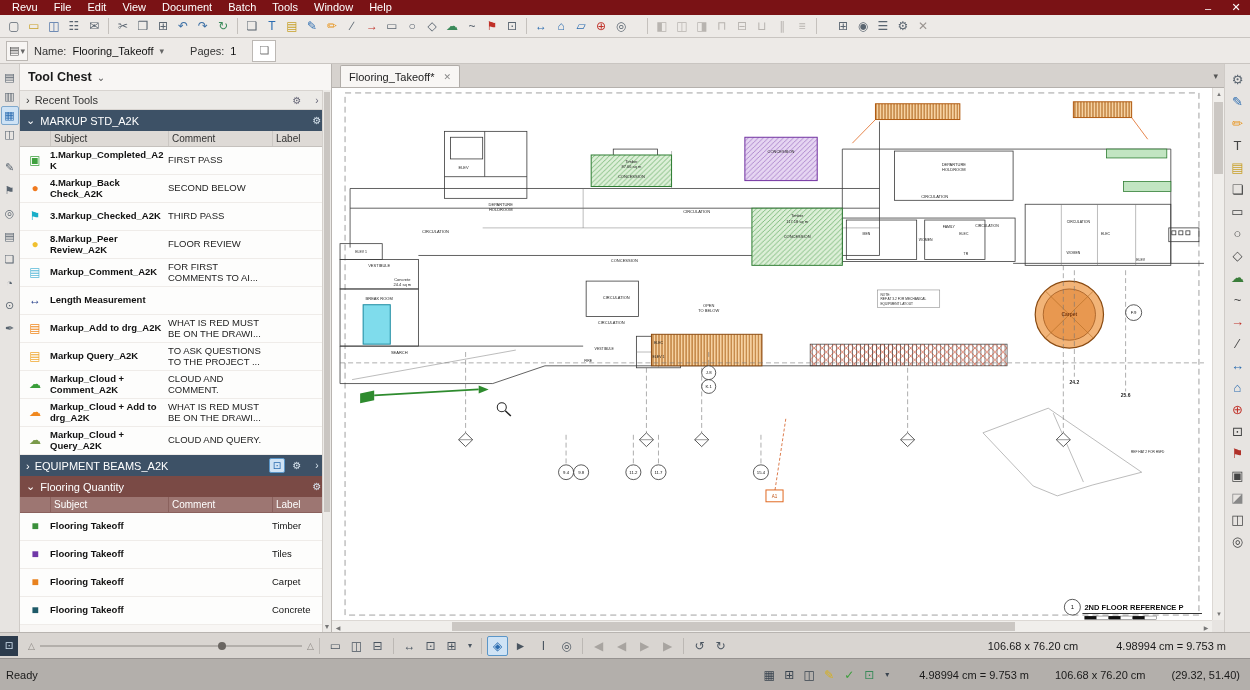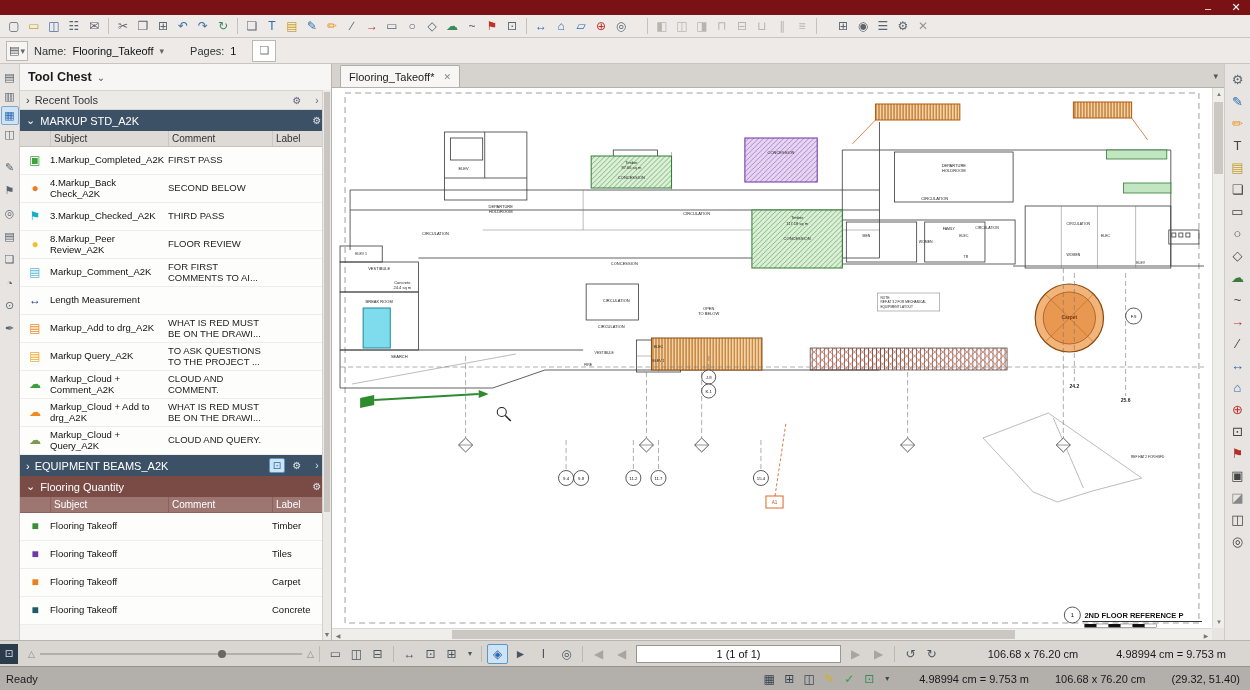--- a/index.html
+++ b/index.html
@@ -63,21 +63,21 @@
   .tc-cols { height:16px; display:grid; grid-template-columns:30px 118px 104px 1fr;
     background:#dedad6; border-bottom:1px solid #c5c1bd; font-size:10px; color:#333; align-items:center;}
   .tc-cols span { padding-left:3px; border-left:1px solid #cbc7c3; height:100%; display:flex; align-items:center;}
   .tc-cols span:first-child { border-left:none; }
   .tc-cols.fq { background:#9d7672; color:#fff; border-bottom:1px solid #8a615d; }
   .tc-cols.fq span { border-left-color:#8a615d; }
   .tc-rows { display:flex; flex-direction:column; }
   .tc-row { height:28px; display:grid; grid-template-columns:30px 118px 104px 1fr; align-items:center;
     background:#fdfdfc; border-bottom:1px solid #efece9; font-size:9.5px; line-height:1.1; }
   .tc-icon { justify-self:center; font-size:12px; }
-  .tc-subject { color:#111; overflow:hidden; padding-right:3px; overflow-wrap:anywhere; }
+  .tc-subject { color:#111; overflow:hidden; padding-right:3px; overflow-wrap:anywhere;font-weight:bold; }
   .tc-comment { color:#222; overflow:hidden; padding-right:3px; }
   .tc-label { color:#111; overflow:hidden; }
   .pnl-scroll { position:absolute; right:0; top:26px; bottom:0; width:9px; background:#eceae7;
     border-left:1px solid #d5d1cd; }
   .pnl-thumb { position:absolute; top:2px; left:1px; right:1px; height:420px; background:#c9c5c1; }
   .pnl-down { position:absolute; bottom:0; left:0; right:0; height:12px; display:flex;
     align-items:center; justify-content:center; font-size:7px; color:#777; }
 
   
   .center { flex:1 1 auto; display:flex; flex-direction:column; min-width:0; }
@@ -112,21 +112,21 @@
   .nb-dot { position:absolute; top:-3px; left:68%; width:8px; height:8px; border-radius:50%; background:#6a6662; }
   .nbi { width:21px; height:20px; display:flex; align-items:center; justify-content:center; font-size:12px;
     color:#4a5560; border-radius:2px; }
   .nbi.active { background:#cfe3f5; border:1px solid #5b96c8; color:#2b6cb0; }
   .nbi.gray { color:#a8a4a0; }
   .nb-sep { width:1px; height:16px; background:#bcb8b4; margin:0 3px; }
   .nb-page { width:205px; height:18px; background:#fff; border:1px solid #9a9692; display:flex;
     align-items:center; justify-content:center; font-size:11px; color:#111; margin:0 2px; }
   .nb-dims { margin-left:auto; display:flex; gap:38px; padding-right:18px; color:#1a1a1a; }
 
-  .statusbar { height:24px; background:#b3afab; border-top:1px solid #969290; display:flex;
+  .statusbar { height:32px; background:#b3afab; border-top:1px solid #969290; display:flex;
     align-items:center; padding:0 10px 0 6px; flex:0 0 auto; color:#1a1a1a; }
   .sb-icons { margin-left:auto; display:flex; align-items:center; gap:2px; }
   .sbi { width:20px; height:19px; display:flex; align-items:center; justify-content:center; font-size:12px;
     color:#3a4550; }
   .sb-texts { display:flex; gap:26px; margin-left:26px; }
 
   
   .sheet { fill:none; stroke:#888; stroke-width:0.8; stroke-dasharray:6 4; }
   .w line,.w rect,.w polyline { stroke:#3a3a3a; stroke-width:0.8; fill:none; }
   .w .thin { stroke-width:0.5; stroke:#777; }
@@ -134,20 +134,32 @@
   .dd { stroke:#777; stroke-width:0.6; stroke-dasharray:10 3 2 3; }
   .pl { font-size:4px; fill:#222; text-anchor:middle; }
   .pl5 { font-size:5px; fill:#222; text-anchor:middle; }
   .bub { fill:#fff; stroke:#333; stroke-width:0.8; }
   .bubt { font-size:4.3px; fill:#111; text-anchor:middle; }
 </style>
 </head>
 <body>
 
 <div class="menubar">
+  <div style="display:flex">
+
+  <span class="menu-item">Revu</span>
+      <span class="menu-item">File</span>
+      <span class="menu-item">Edit</span>
+      <span class="menu-item">View</span>
+      <span class="menu-item">Document</span>
+      <span class="menu-item">Batch</span>
+      <span class="menu-item">Tools</span>
+      <span class="menu-item">Window</span>
+      <span class="menu-item">Help</span>
+    </div>
   <div class="win-ctrls">
     <span class="win-btn">–</span>
     <span class="win-btn">✕</span>
   </div>
 </div>
 
 <div class="toolbar1">
   <div class="tb-group">
 
   <span class="tbi" style="color: rgb(90, 101, 112);">▢</span>
@@ -725,21 +737,20 @@
     </div>
   <span class="nbi" style="width:12px;font-size:8px">▾</span>
   <div class="nb-sep"></div>
   <span class="nbi active">◈</span>
   <span class="nbi">►</span>
   <span class="nbi">I</span>
   <span class="nbi">◎</span>
   <div class="nb-sep"></div>
   <span class="nbi gray">◀</span>
   <span class="nbi gray">◀</span>
-  <div class="nb-page">1 (1 of 1)</div>
   <span class="nbi gray">▶</span>
   <span class="nbi gray">▶</span>
   <div class="nb-sep"></div>
   <div style="display:flex">
 
   <span class="nbi" style="color: rgb(74, 85, 96);">↺</span>
       <span class="nbi" style="color: rgb(74, 85, 96);">↻</span>
     </div>
   <div class="nb-dims">
     <span>106.68 x 76.20 cm</span>

